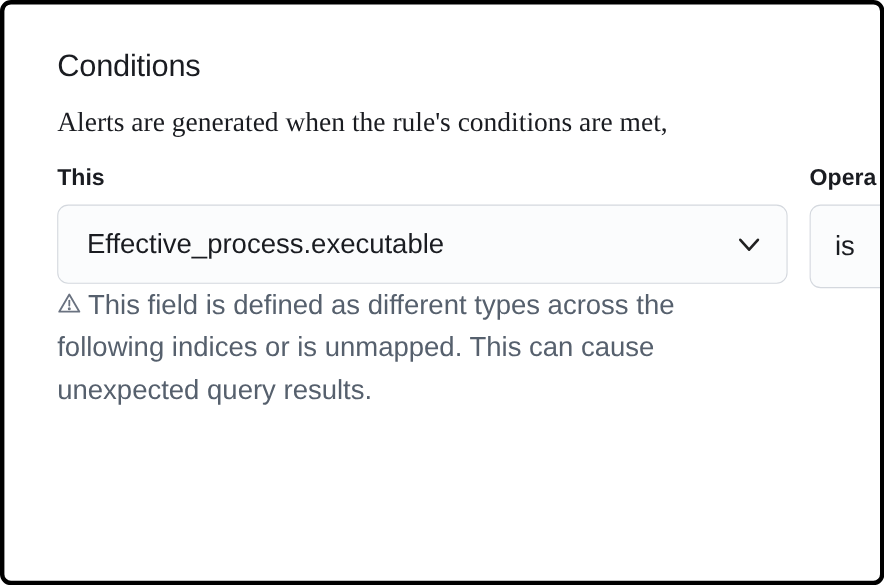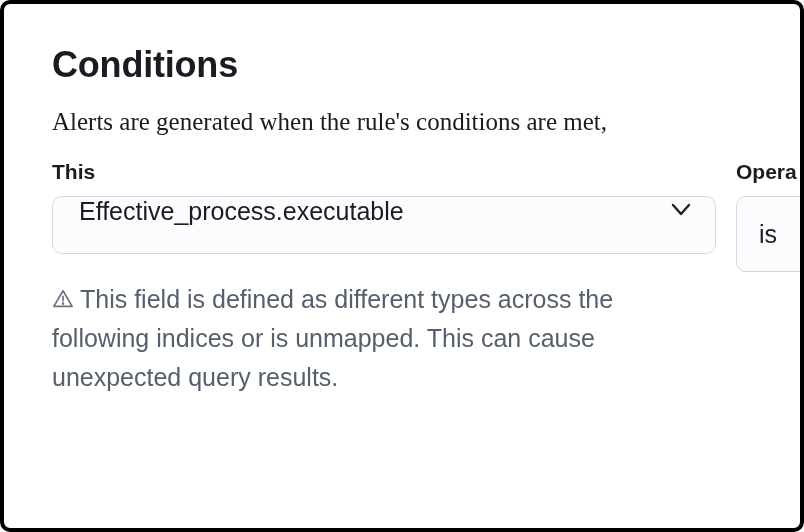--- a/index.html
+++ b/index.html
@@ -8,22 +8,22 @@
       height: 532px;
       font-family: -apple-system, BlinkMacSystemFont, "Segoe UI", Helvetica, Arial, sans-serif;
       background: #fff;
       border: 4px solid #000;
       border-radius: 10px;
       padding: 40px 48px 40px 48px;
       overflow: hidden;
       color: #1a1c21;
     }
     .section-title {
-      font-size: 36px;
-      font-weight: 700;
+      font-size: 28px;
+      font-weight: 400;
       margin-bottom: 22px;
       letter-spacing: -0.2px;
     }
     .section-desc {
       font-size: 25px;
       color: #1a1c21;
       margin-bottom: 24px;
       white-space: nowrap;
       overflow: hidden;
       font-family: Liberation Serif, serif;
@@ -37,23 +37,24 @@
     .col-field { flex: 0 0 664px; }
     .col-op { flex: 0 0 220px; }
     .field-label {
       font-size: 21px;
       font-weight: 700;
       color: #1a1c21;
       margin-bottom: 12px;
     }
     .combo {
       display: flex;
+      align-items: center;
       justify-content: space-between;
       width: 100%;
-      height: 58px;
+      height: 72px;
       background: #fbfcfd;
       border: 1.5px solid #d4d8de;
       border-radius: 10px;
       padding: 0 22px 0 26px;
       cursor: pointer;
     }
     .combo-text {
       font-size: 25px;
       color: #1a1c21;
       white-space: nowrap;
@@ -76,21 +77,20 @@
       padding: 0 22px;
     }
     .helper-text {
       font-size: 23px;
       color: #6a7280;
       line-height: 1.45;
       margin-top: 20px;
       max-width: 620px;
     }
     .warning {
-      margin-top: 26px;
       font-size: 25px;
       color: #56606d;
       line-height: 1.55;
       max-width: 660px;
     }
     .warn-icon {
       display: inline-block;
       vertical-align: -2px;
       margin-right: 6px;
       width: 22px;

